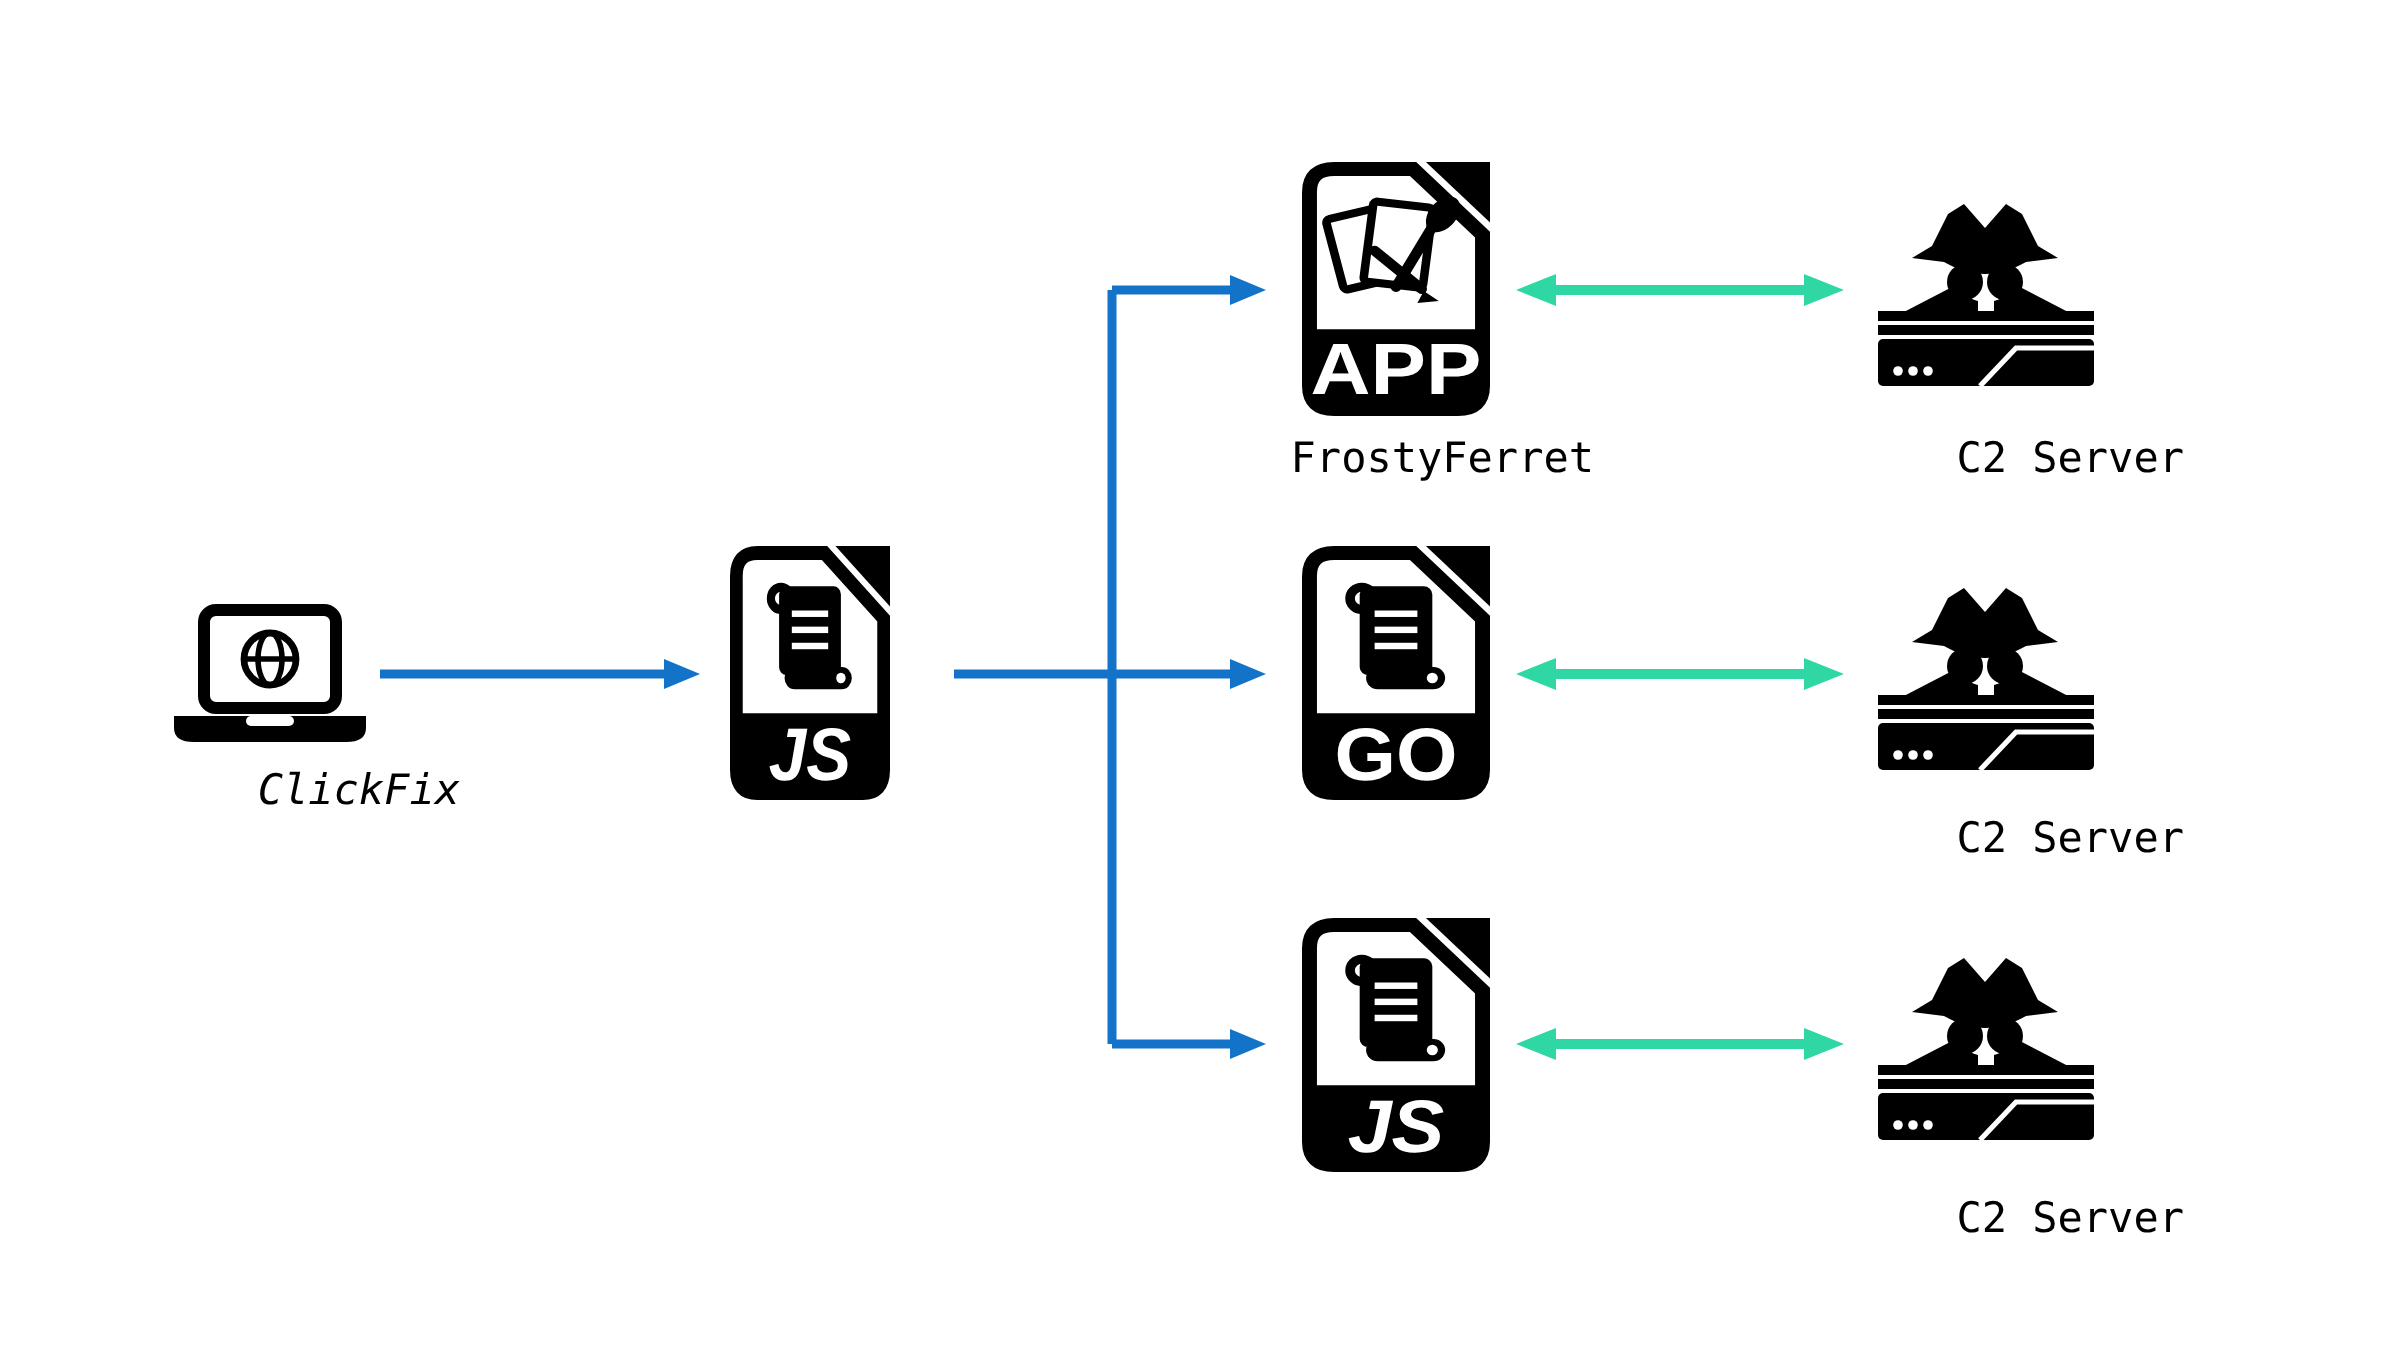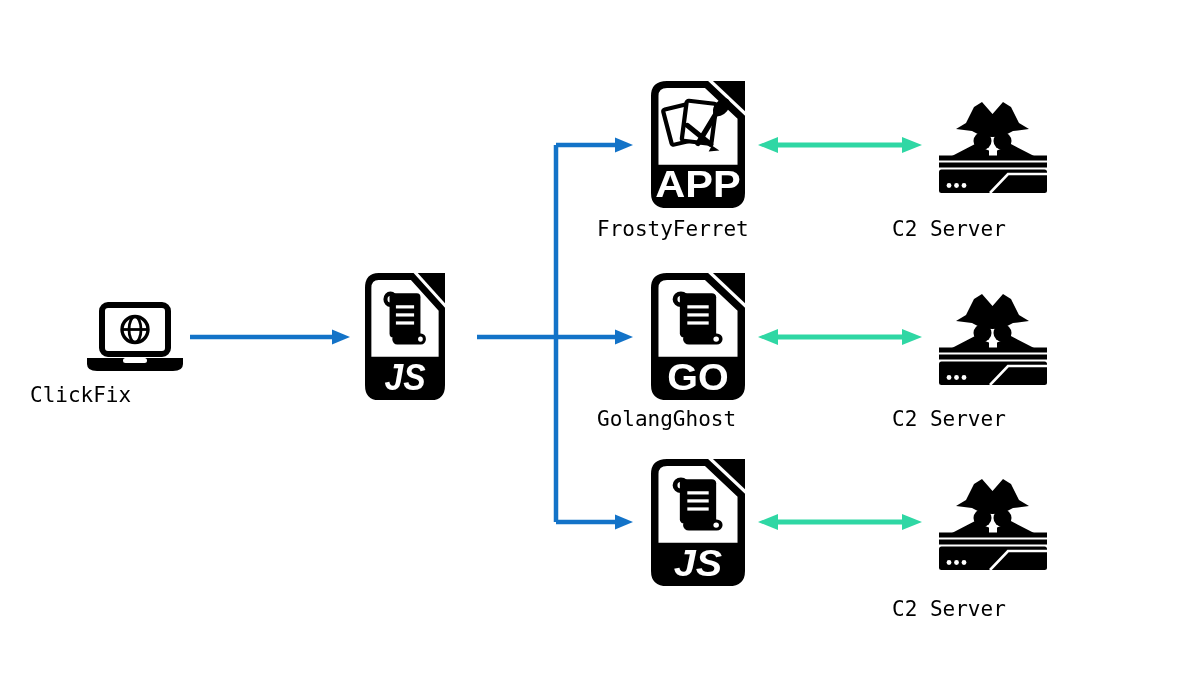--- a/index.html
+++ b/index.html
@@ -9,21 +9,21 @@
     height: 673px;
     background: #ffffff;
     overflow: hidden;
     font-family: "DejaVu Sans Mono", "Liberation Mono", monospace;
   }
   .connectors { position: absolute; left: 0; top: 0; }
   .node-icon { position: absolute; }
   .node-label {
     position: absolute;
     width: 200px;
-    text-align: left;
+    text-align: right;
     font-size: 21px;
     line-height: 24px;
     color: #000000;
     white-space: nowrap;
   }
   
   .flow-line { stroke: var(--blue, #1373c8); stroke-width: 4.5; fill: none; }
   .flow-head { fill: var(--blue, #1373c8); }
   .c2-line   { stroke: var(--teal, #2fd7a4); stroke-width: 5;   fill: none; }
   .c2-head   { fill: var(--teal, #2fd7a4); }
@@ -96,21 +96,21 @@
   <svg class="node-icon" style="left:85px; top:302px;" width="100" height="72" viewBox="0 0 100 72">
     <rect class="outline" stroke-width="6" x="17" y="3" width="66" height="49" rx="6"></rect>
     <g>
       <circle class="globe-ring" cx="50" cy="27.5" r="13"></circle>
       <ellipse class="globe-line" cx="50" cy="27.5" rx="6" ry="13"></ellipse>
       <line class="globe-line" x1="37" y1="27.5" x2="63" y2="27.5"></line>
     </g>
     <path class="ink" d="M2 56 H98 V62 Q98 69 88 69 H12 Q2 69 2 62 Z"></path>
     <rect class="white-detail" x="38" y="56" width="24" height="5" rx="2.5"></rect>
   </svg>
-  <div class="node-label" style="left:30px; top:383px;">ClickFix</div>
+  <div class="node-label" style="left:30px; top:383px;font-style:italic;">ClickFix</div>
 
   <svg class="node-icon" style="left:365px; top:273px;" width="80" height="127" viewBox="0 0 88 126" preserveAspectRatio="none">
     <path class="outline" stroke-width="7" d="M15 3.5 H52 L84.5 36 V111 Q84.5 122.5 73 122.5 H15 Q3.5 122.5 3.5 111 V15 Q3.5 3.5 15 3.5 Z"></path>
     <polygon class="ink" points="58,0 88,30 88,0"></polygon>
     <g>
       <circle class="scroll-ring" cx="28" cy="26" r="5.5"></circle>
       <rect class="ink" x="27" y="20" width="34" height="44" rx="4"></rect>
       <rect class="white-detail" x="34" y="32" width="20" height="3.2"></rect>
       <rect class="white-detail" x="34" y="40" width="20" height="3.2"></rect>
       <rect class="white-detail" x="34" y="48" width="20" height="3.2"></rect>
@@ -145,21 +145,20 @@
       <rect class="ink" x="27" y="20" width="34" height="44" rx="4"></rect>
       <rect class="white-detail" x="34" y="32" width="20" height="3.2"></rect>
       <rect class="white-detail" x="34" y="40" width="20" height="3.2"></rect>
       <rect class="white-detail" x="34" y="48" width="20" height="3.2"></rect>
       <rect class="ink" x="30" y="60" width="37" height="11" rx="5.5"></rect>
       <circle class="white-detail" cx="61" cy="65.5" r="2.6"></circle>
     </g>
     <path class="ink" d="M3.5 83 H84.5 V111 Q84.5 122.5 73 122.5 H15 Q3.5 122.5 3.5 111 Z"></path>
     <text class="badge" x="44" y="116" text-anchor="middle" font-size="37">GO</text>
   </svg>
-  <div class="node-label" style="left:597px; top:407px;">GolangGhost</div>
 
   <svg class="node-icon" style="left:651px; top:459px;" width="94" height="127" viewBox="0 0 88 126" preserveAspectRatio="none">
     <path class="outline" stroke-width="7" d="M15 3.5 H52 L84.5 36 V111 Q84.5 122.5 73 122.5 H15 Q3.5 122.5 3.5 111 V15 Q3.5 3.5 15 3.5 Z"></path>
     <polygon class="ink" points="58,0 88,30 88,0"></polygon>
     <g>
       <circle class="scroll-ring" cx="28" cy="26" r="5.5"></circle>
       <rect class="ink" x="27" y="20" width="34" height="44" rx="4"></rect>
       <rect class="white-detail" x="34" y="32" width="20" height="3.2"></rect>
       <rect class="white-detail" x="34" y="40" width="20" height="3.2"></rect>
       <rect class="white-detail" x="34" y="48" width="20" height="3.2"></rect>

